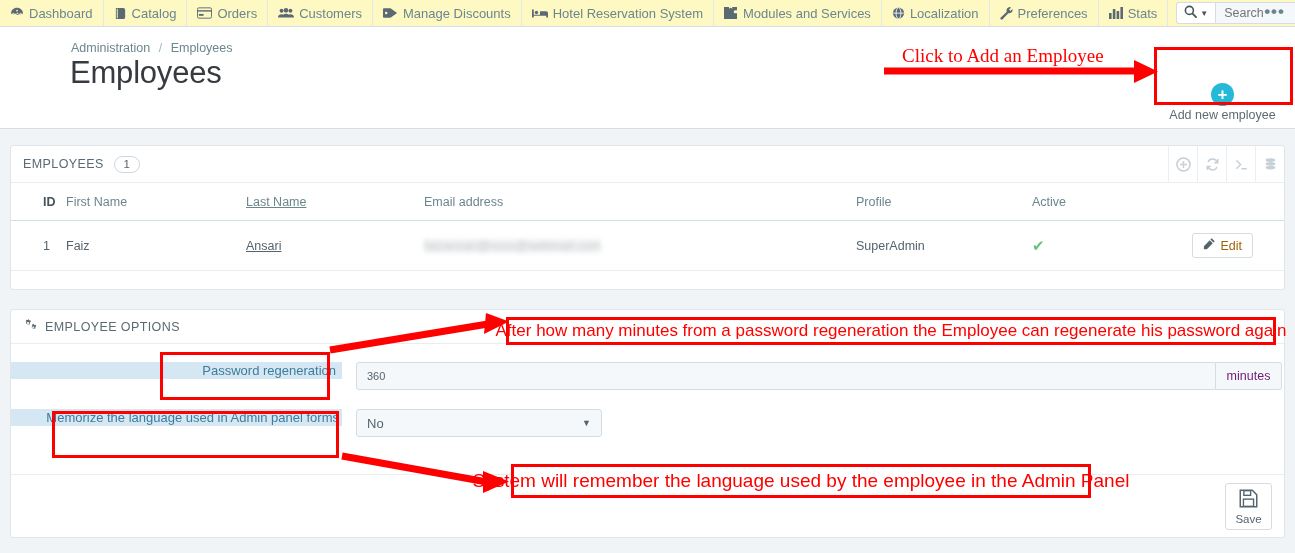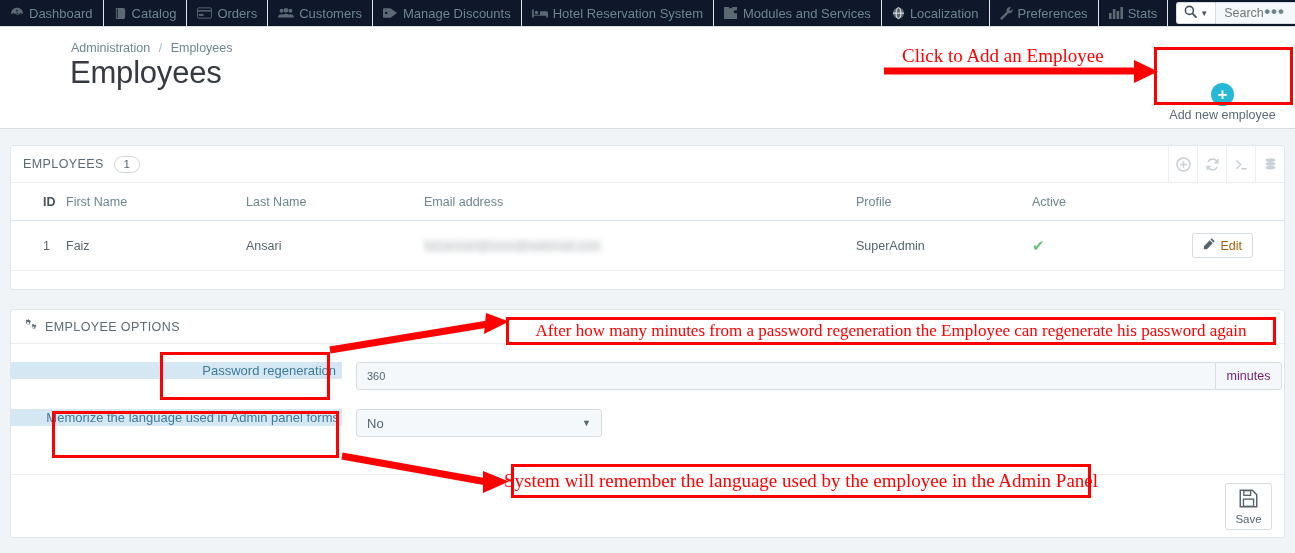--- a/index.html
+++ b/index.html
@@ -8,21 +8,21 @@
     width: 1295px; height: 553px;
     background: #ffffff;
     font-family: "Liberation Sans", sans-serif;
     overflow: hidden;
   }
   #root { position: relative; width: 1295px; height: 553px; background: #fff; }
 
   
   .topnav {
     position: absolute; left: 0; top: 0; width: 1295px; height: 27px;
-    background: #0f172a; border-bottom: 1px solid #d8dde3;
+    background: #fef9c3; border-bottom: 1px solid #d8dde3;
     display: flex; align-items: stretch;
   }
   .nav-item {
     display: flex; align-items: center; gap: 5px;
     padding: 0 10px; height: 26px;
     font-size: 13px; color: #6c868e;
     border-right: 1px solid #e3e7ea;
     white-space: nowrap;
     cursor: pointer;
   }
@@ -122,21 +122,21 @@
     font-size: 12.5px; color: #6c868e; font-weight: normal;
     text-align: left; padding: 12px 0 11px 0; border-bottom: 1px solid #cfe2e8;
   }
   table.emp-table th.id-col { font-weight: bold; color: #44535c; }
   table.emp-table td {
     font-size: 12.5px; color: #55646c;
     padding: 12px 0; border-bottom: 1px solid #e8edf0;
   }
   .col-id   { width: 55px; padding-left: 32px !important; }
   .col-first{ width: 180px; }
-  .col-last { width: 178px; }
+  .col-last { width: 178px; text-decoration: underline; }
   .col-mail { width: 432px; }
   .col-prof { width: 176px; }
   .col-act  { width: 140px; }
   .col-edit { text-align: right; padding-right: 31px !important; }
   .blurred {
     color: #c3c7c9; filter: blur(2.6px); user-select: none;
     display: inline-block; background: #f2f3f4;
   }
   .check { color: #64c277; font-size: 15px; }
   .edit-btn {
@@ -196,21 +196,21 @@
   }
   .save-label { font-size: 11.5px; color: #55646c; }
 
   
   .anno-box {
     position: absolute; border: 3px solid #fe0000; background: transparent;
     pointer-events: none;
   }
   .anno-text {
     position: absolute; border: 3px solid #fe0000; background: #fff;
-    color: #fe0000; font-family: Liberation Serif, serif;
+    color: #fe0000; font-family: Liberation Sans, sans-serif;
     display: flex; align-items: center; justify-content: center;
     padding: 0 7px; white-space: nowrap; pointer-events: none;
   }
   .anno-plain {
     position: absolute; color: #fe0000;
     font-family: "Liberation Serif", serif; font-size: 19px;
     pointer-events: none; white-space: nowrap;
   }
   svg.anno-svg {
     position: absolute; left: 0; top: 0; width: 1295px; height: 553px;

